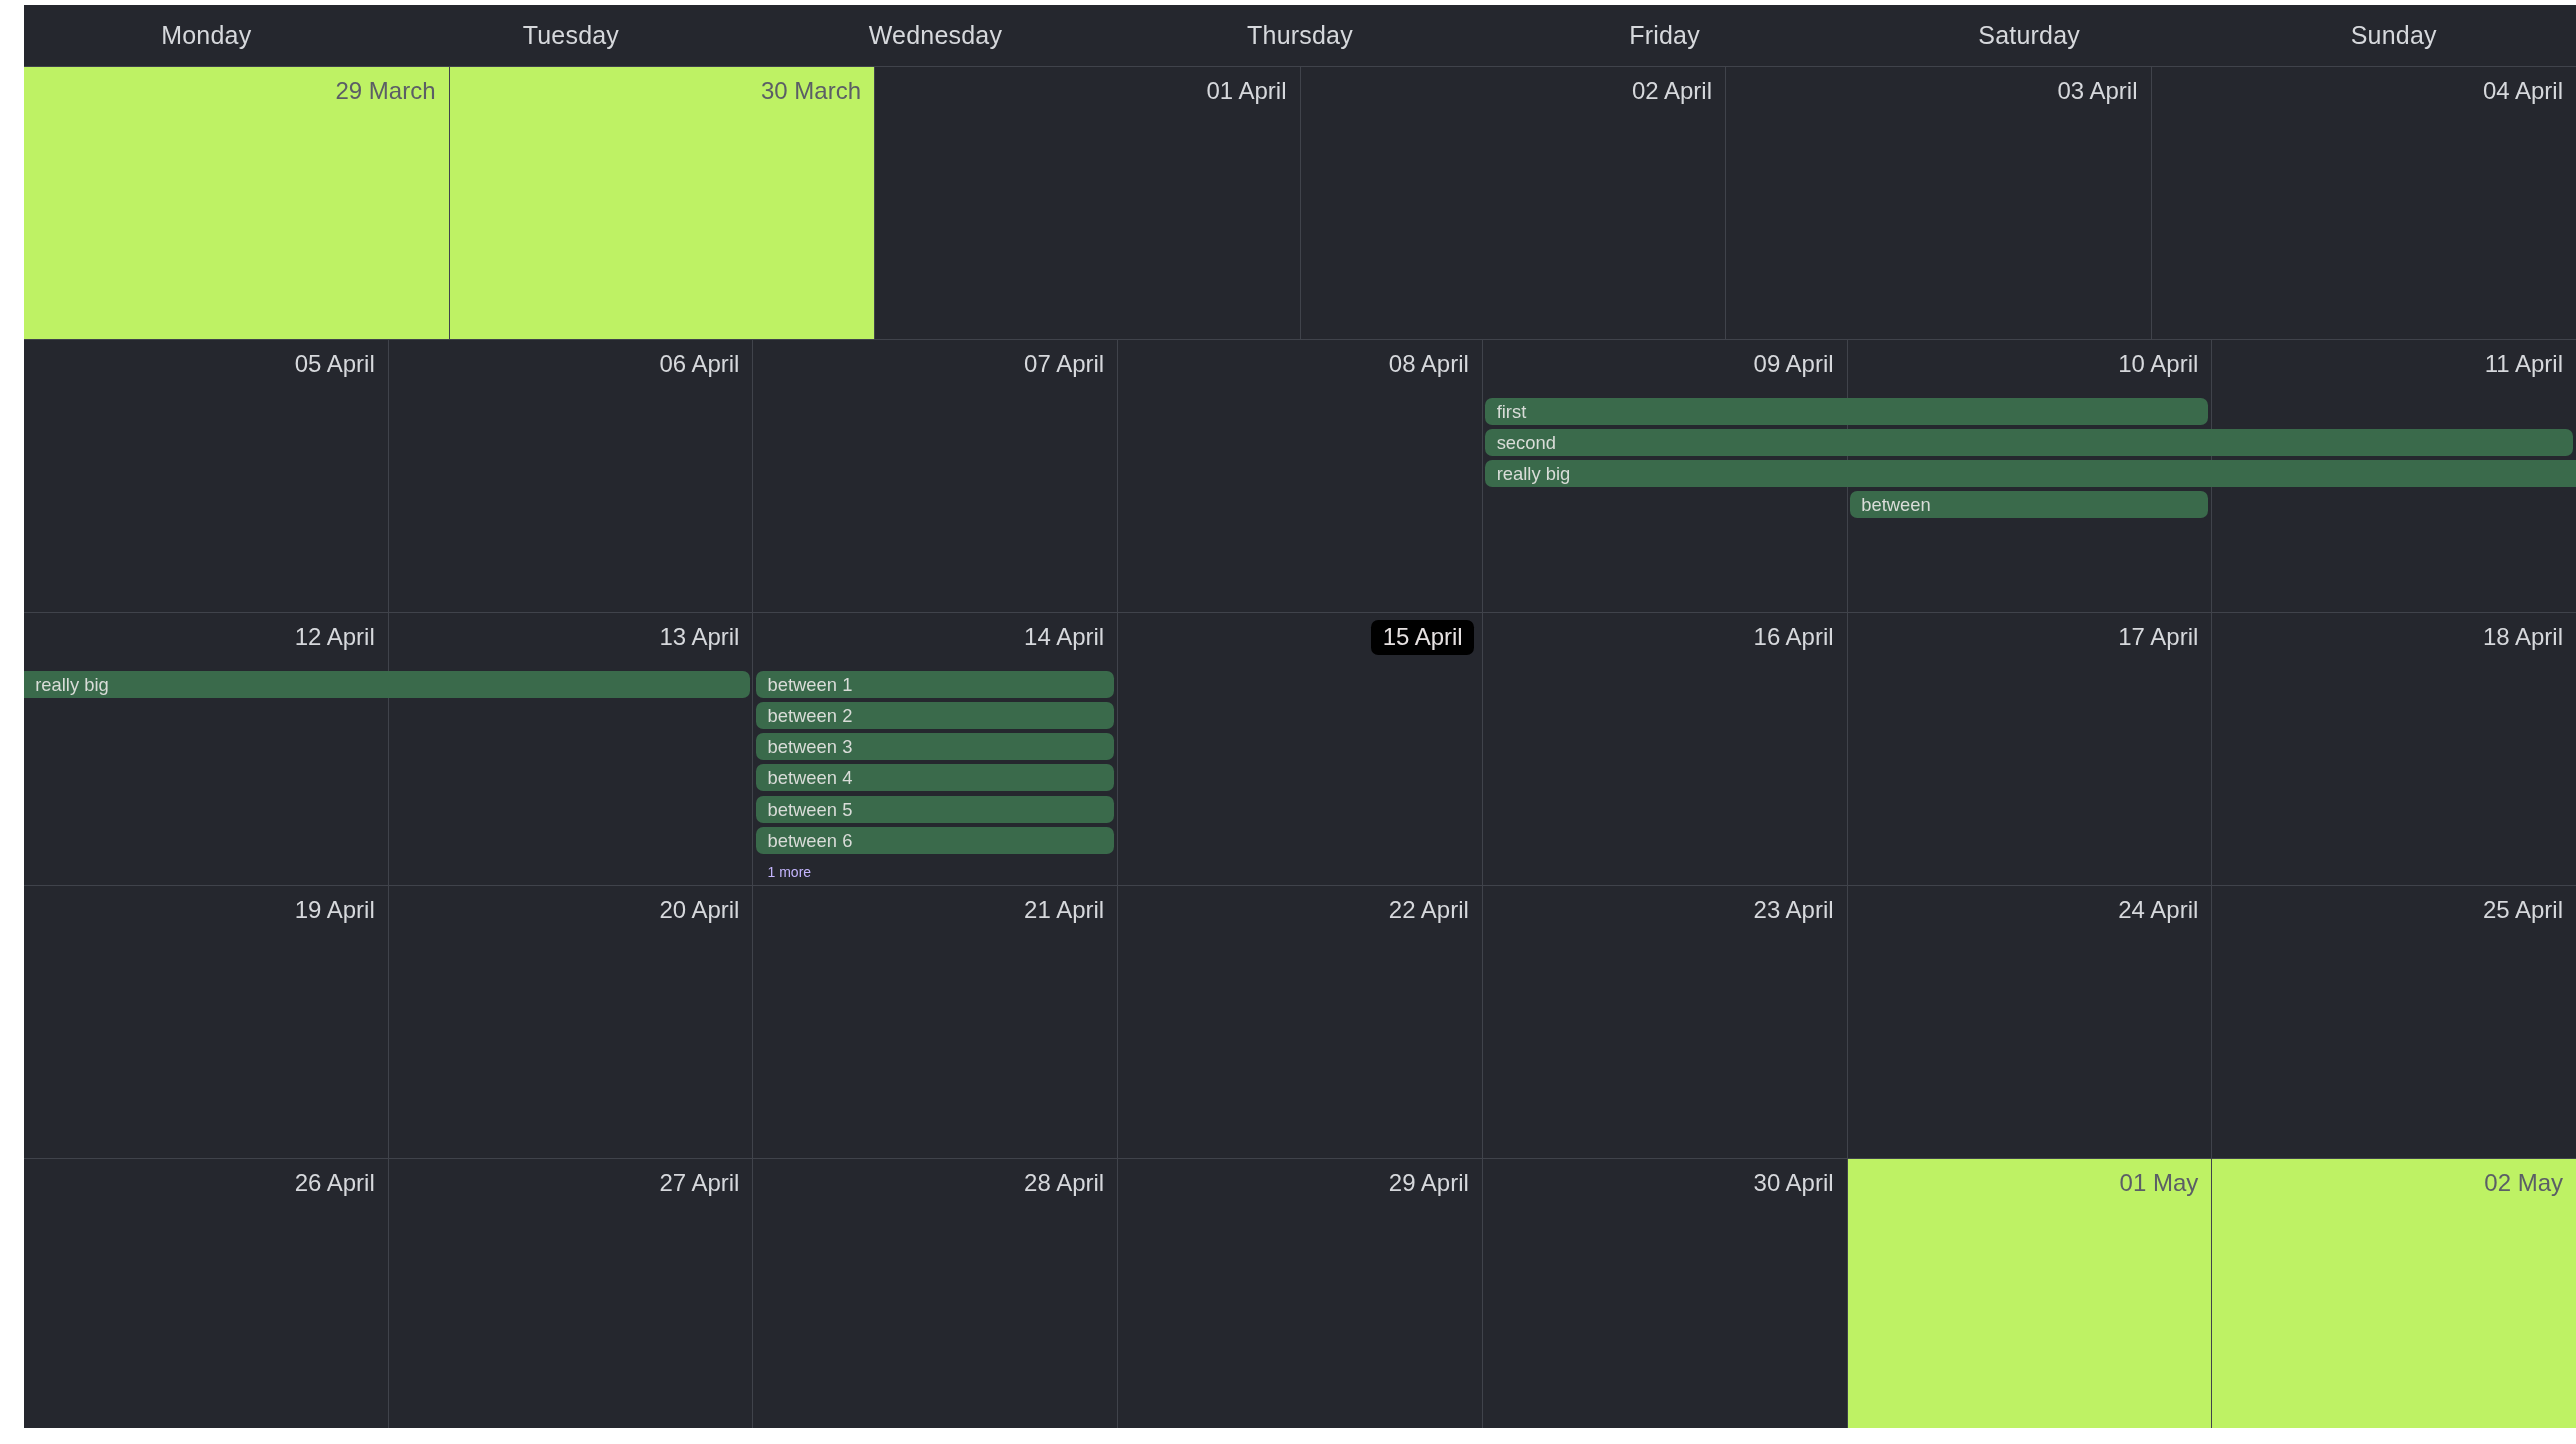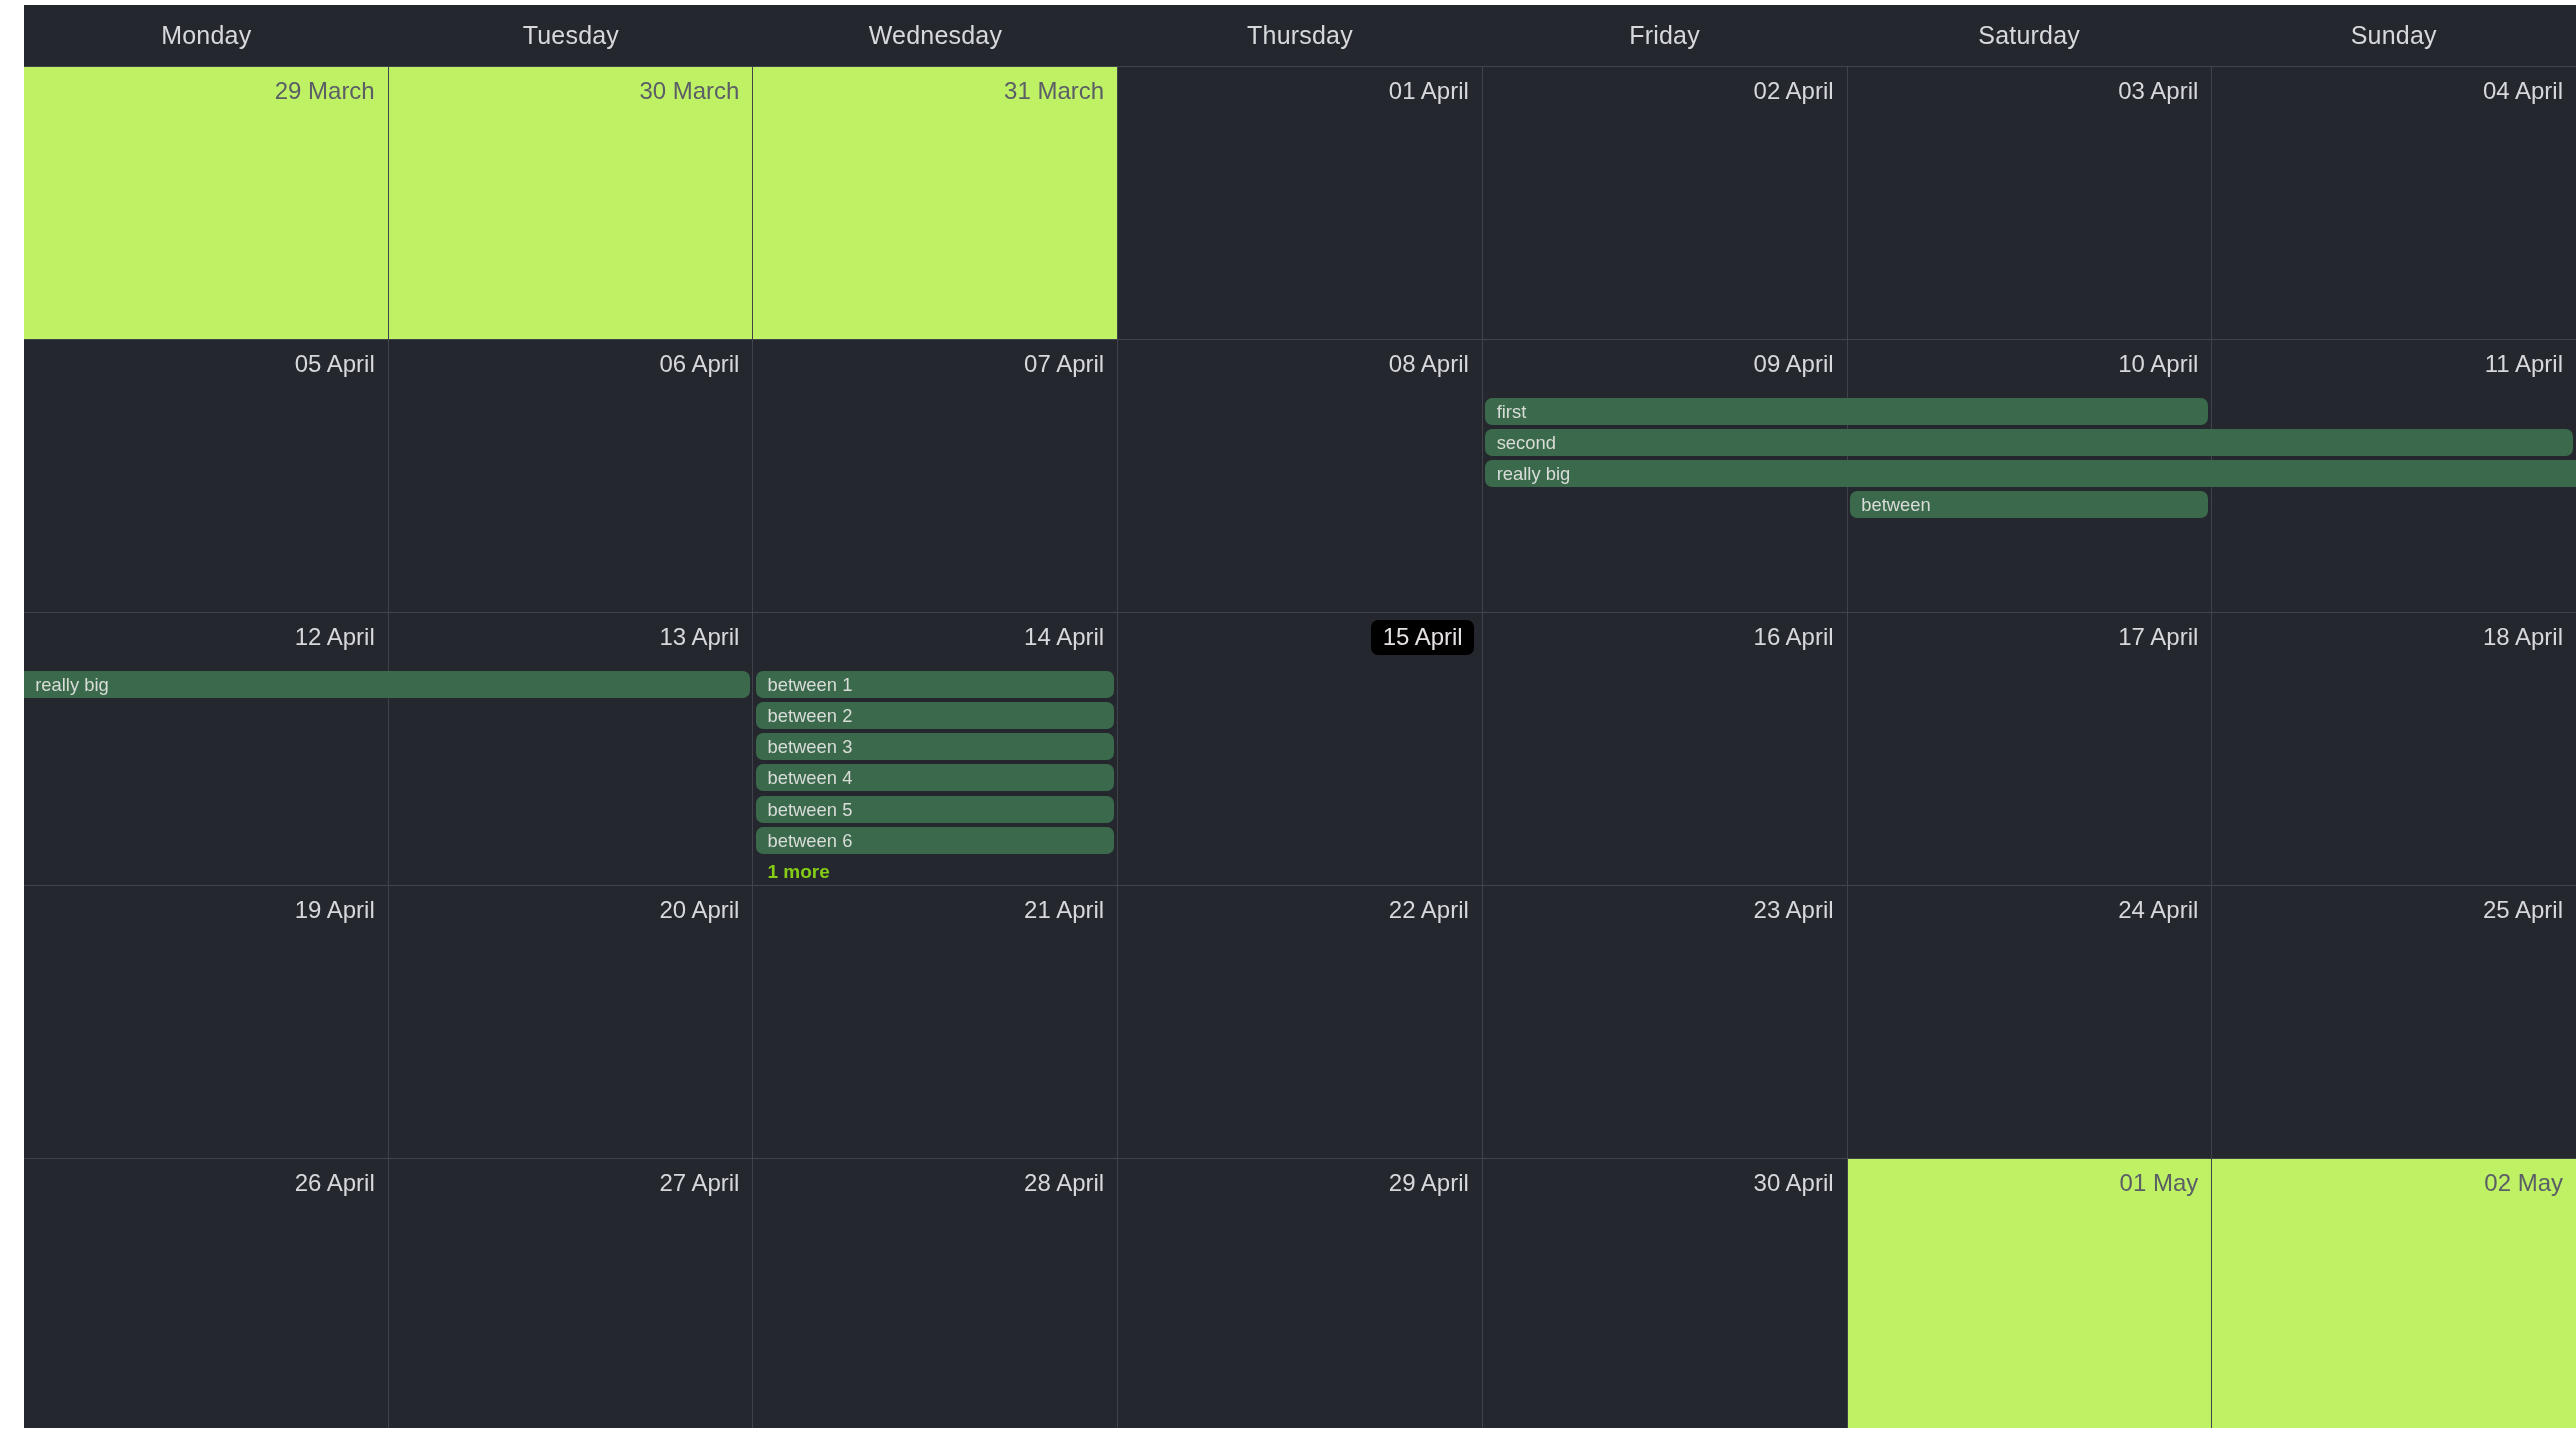--- a/index.html
+++ b/index.html
@@ -113,29 +113,28 @@
   .event.clip-left {
     border-top-left-radius: 0;
     border-bottom-left-radius: 0;
   }
   .event.clip-right {
     border-top-right-radius: 0;
     border-bottom-right-radius: 0;
   }
   .more-link {
     position: absolute;
-    font-size: 19px;
+    font-size: 14px;
     line-height: 24px;
-    color: #84cc16;
+    color: #c4b5fd;
     pointer-events: auto;
     cursor: pointer;
     padding-left: 3.2px;
     user-select: none;
     white-space: nowrap;
-    font-weight: bold;
   }
 </style>
 </head>
 <body>
 
 <div class="calendar-root">
 
   <div class="weekday-header">
       <div class="weekday-cell">Monday</div>
       <div class="weekday-cell">Tuesday</div>
@@ -148,23 +147,20 @@
 
   <div class="weeks">
       <div class="week-row">
         <div class="day-cells">
           <div class="day-cell outside">
             <div class="day-number">29 March</div>
           </div>
           <div class="day-cell outside">
             <div class="day-number">30 March</div>
           </div>
-          <div class="day-cell outside">
-            <div class="day-number">31 March</div>
-          </div>
           <div class="day-cell">
             <div class="day-number">01 April</div>
           </div>
           <div class="day-cell">
             <div class="day-number">02 April</div>
           </div>
           <div class="day-cell">
             <div class="day-number">03 April</div>
           </div>
           <div class="day-cell">

